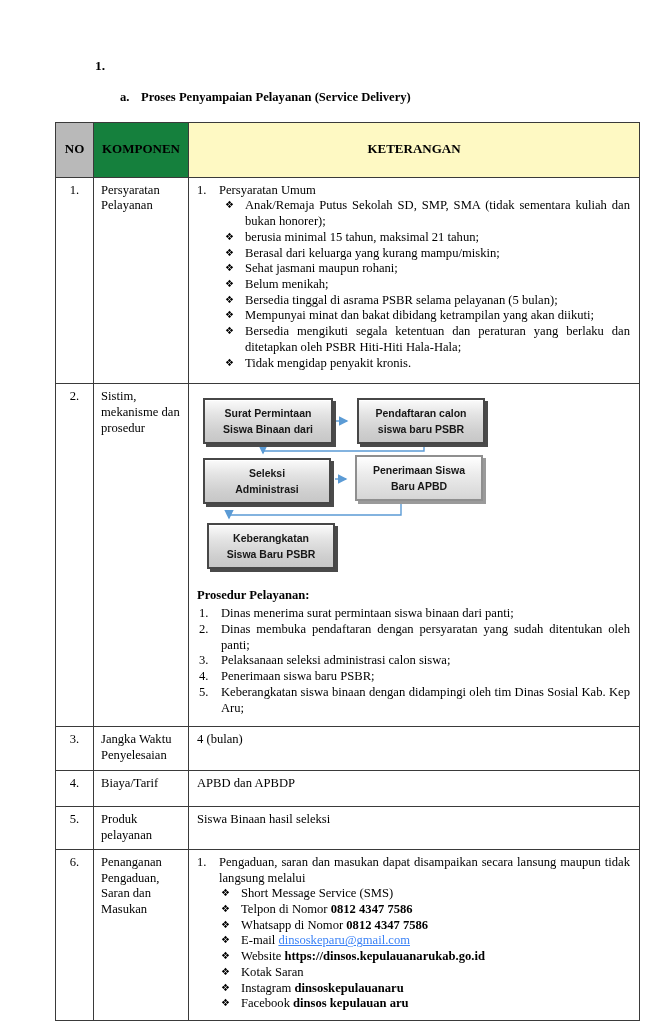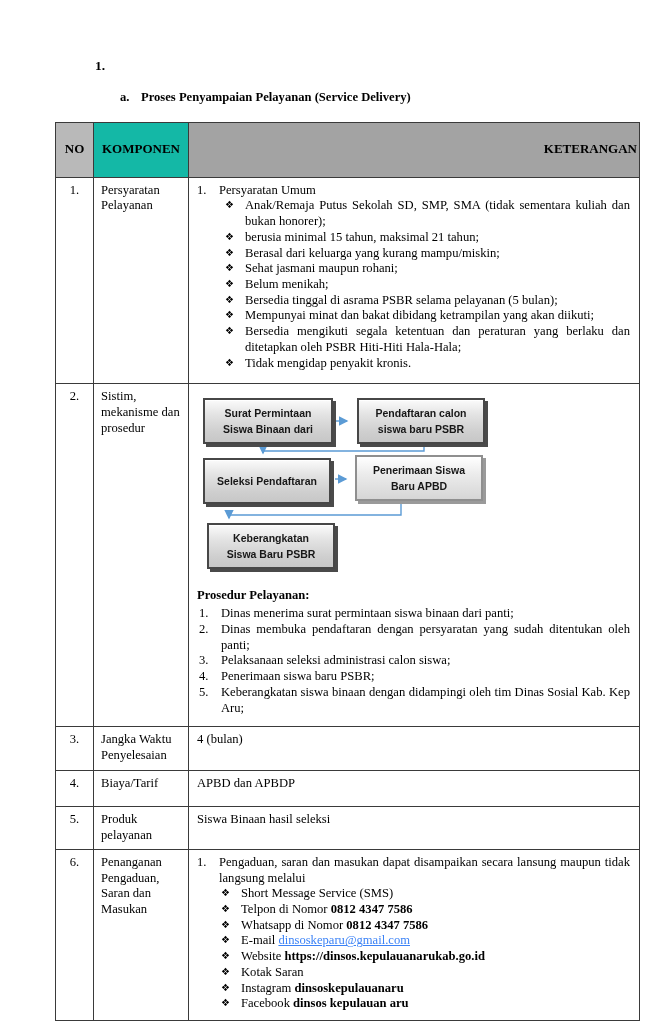--- a/index.html
+++ b/index.html
@@ -81,22 +81,22 @@
 
     <table class="svc">
       <colgroup>
           <col class="c-no">
           <col class="c-komp">
           <col class="c-ket">
         </colgroup>
       <thead>
         <tr>
           <th style="background: rgb(185, 185, 185);">NO</th>
-          <th style="background: #14b8a6; text-align: center;">KOMPONEN</th>
-          <th style="background: #a3a3a3; text-align: right;">KETERANGAN</th>
+          <th style="background: #15803d; text-align: center;">KOMPONEN</th>
+          <th style="background: #fef9c3;">KETERANGAN</th>
         </tr>
       </thead>
       <tbody>
 
         <tr>
           <td class="no">1.</td>
           <td class="komp">Persyaratan Pelayanan</td>
           <td class="ket" style="padding-bottom:12px;">
             <div class="li">
               <span class="marker">1.</span>
@@ -154,21 +154,21 @@
                     <path d="M0,0 L7,3.5 L0,7 Z" fill="#5b9bd5"></path>
                   </marker>
                 </defs>
                 <path d="M138 27 H150" fill="none" stroke-width="1.4" marker-end="url(#arrH)" stroke="#5b9bd5"></path>
                 <path d="M227 52 V57 H66 V59" fill="none" stroke-width="1.4" marker-end="url(#arrH)" stroke="#5b9bd5"></path>
                 <path d="M138 85 H149" fill="none" stroke-width="1.4" marker-end="url(#arrH)" stroke="#5b9bd5"></path>
                 <path d="M204 109 V121 H32 V124" fill="none" stroke-width="1.4" marker-end="url(#arrH)" stroke="#5b9bd5"></path>
               </svg>
               <div class="flow-box" id="fb1">Surat Permintaan Siswa Binaan dari</div>
               <div class="flow-box" id="fb2">Pendaftaran calon siswa baru PSBR</div>
-              <div class="flow-box" id="fb3">Seleksi Pendaftaran</div>
+              <div class="flow-box" id="fb3">Seleksi Administrasi</div>
               <div class="flow-box light" id="fb4">Penerimaan Siswa Baru APBD</div>
               <div class="flow-box" id="fb5">Keberangkatan Siswa Baru PSBR</div>
             </div>
             <div class="proc-heading">Prosedur Pelayanan:</div>
             <div class="steps">
                 <div class="li">
                   <span class="marker">1.</span>
                   <span class="li-text">Dinas menerima surat permintaan siswa binaan dari panti;</span>
                 </div>
                 <div class="li">

